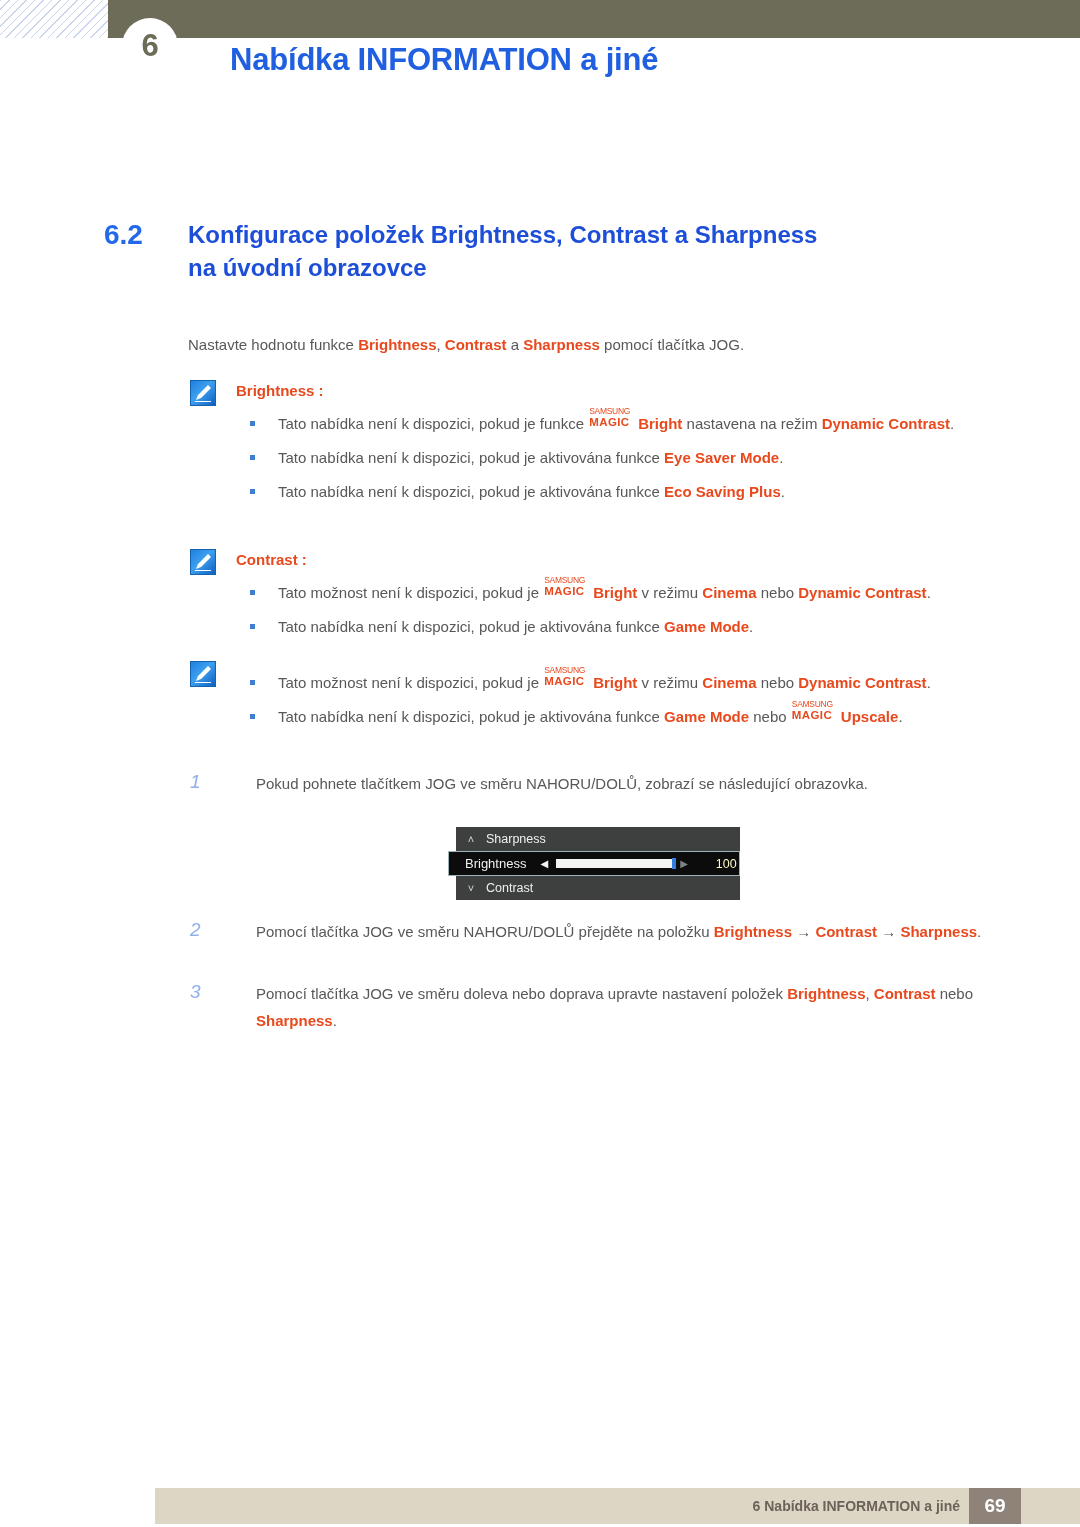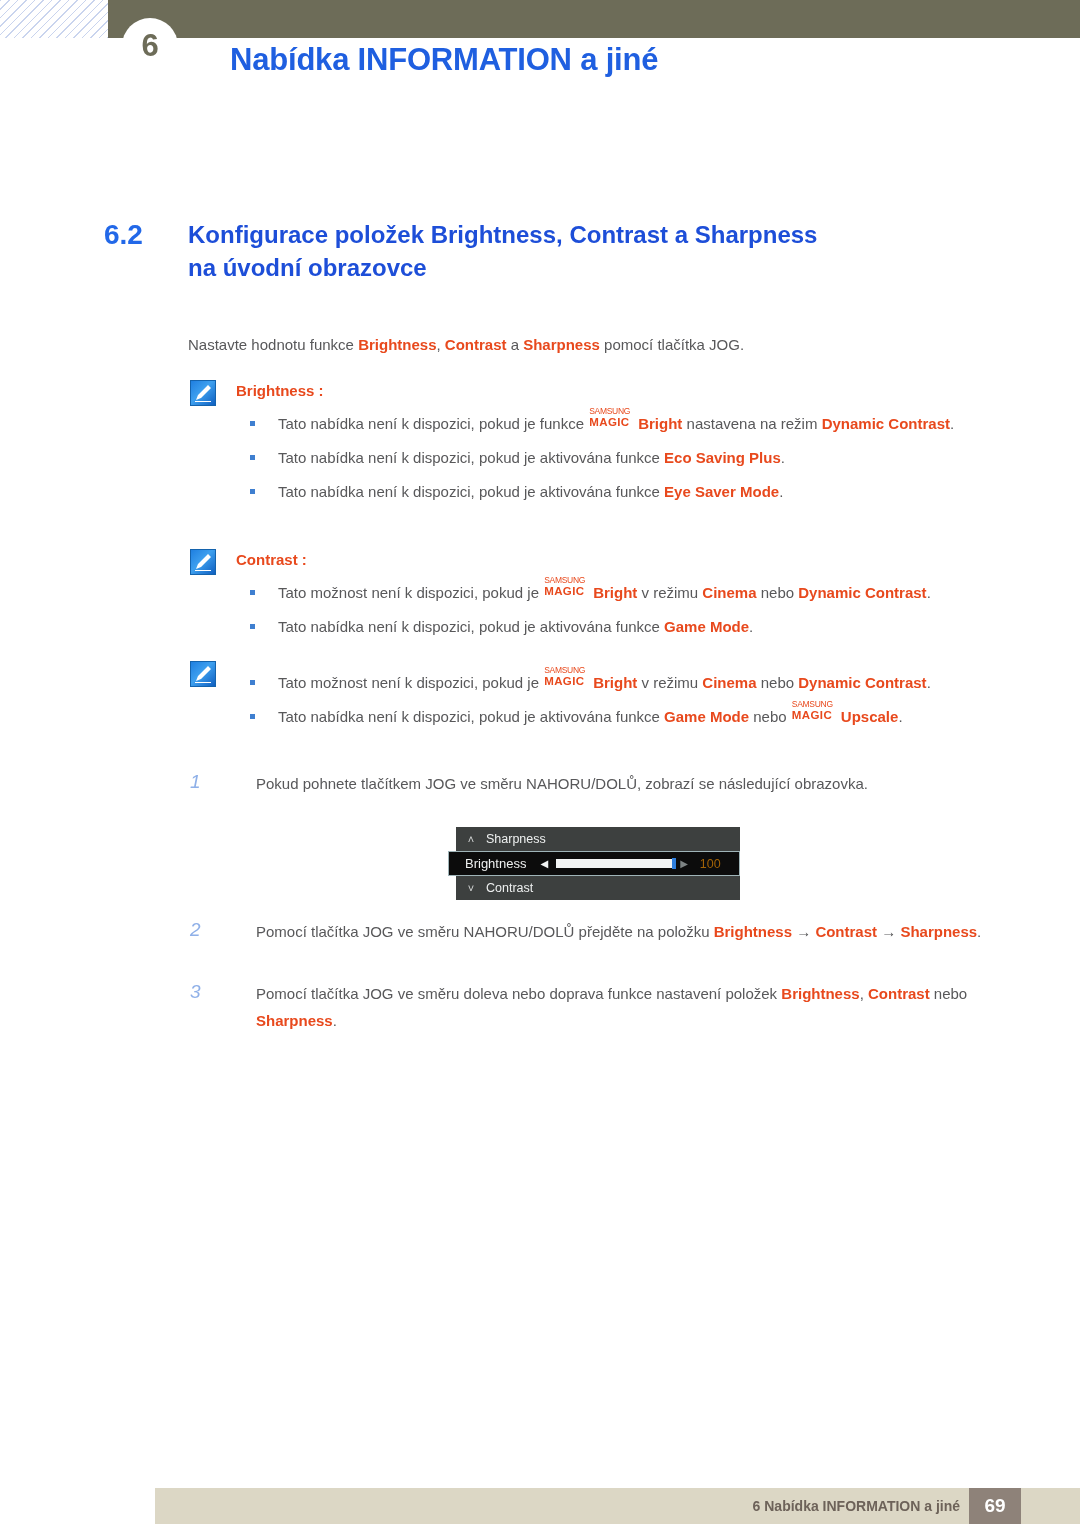--- a/index.html
+++ b/index.html
@@ -233,23 +233,23 @@
     background: #f3f5f5;
     position: relative;
   }
   .osd-thumb {
     position: absolute;
     right: -2px; top: -1px;
     width: 4px; height: 11px;
     background: #2f7fdd;
   }
   .osd-val {
-    margin-left: 12px;
+    margin-left: 28px;
     font-size: 12.5px;
-    color: #a16207;
+    color: #fef9c3;
   }
 
   
   .footer-bar {
     position: absolute;
     left: 155px; top: 1488px;
     width: 925px; height: 36px;
     background: #dcd7c5;
   }
   .footer-txt {
@@ -301,22 +301,22 @@
   <div id="notes-host">
       <div class="note" style="top: 380px;">
         <div class="note-icon">
           <svg width="24" height="24" viewBox="0 0 24 24">
             <path d="M17 4 L20 7 L10 17 L5 19 L7 14 Z M4 20 L20 20 L20 21 L4 21 Z" fill="#ffffff"></path>
           </svg>
         </div>
         <div class="note-title"><span>Brightness</span><span class="colon"> :</span></div>
         <ul class="bullets">
           <li><span>Tato nabídka není k dispozici, pokud je funkce </span><span class="magic"><span class="s">SAMSUNG</span><span class="m">MAGIC</span></span><span class="kw">Bright</span><span> nastavena na režim </span><span class="kw">Dynamic Contrast</span><span>.</span></li>
+          <li><span>Tato nabídka není k dispozici, pokud je aktivována funkce </span><span class="kw">Eye Saver Mode</span><span>.</span></li>
           <li><span>Tato nabídka není k dispozici, pokud je aktivována funkce </span><span class="kw">Eco Saving Plus</span><span>.</span></li>
-          <li><span>Tato nabídka není k dispozici, pokud je aktivována funkce </span><span class="kw">Eye Saver Mode</span><span>.</span></li>
         </ul>
       </div>
       <div class="note" style="top: 549px;">
         <div class="note-icon">
           <svg width="24" height="24" viewBox="0 0 24 24">
             <path d="M17 4 L20 7 L10 17 L5 19 L7 14 Z M4 20 L20 20 L20 21 L4 21 Z" fill="#ffffff"></path>
           </svg>
         </div>
         <div class="note-title"><span>Contrast</span><span class="colon"> :</span></div>
         <ul class="bullets">
@@ -341,21 +341,21 @@
       <div class="step" style="top: 770px;">
         <div class="step-num">1</div>
         <div class="step-txt"><span>Pokud pohnete tlačítkem JOG ve směru NAHORU/DOLŮ, zobrazí se následující obrazovka.</span></div>
       </div>
       <div class="step" style="top: 918px;">
         <div class="step-num">2</div>
         <div class="step-txt"><span>Pomocí tlačítka JOG ve směru NAHORU/DOLŮ přejděte na položku </span><span class="kw">Brightness</span><span> → </span><span class="kw">Contrast</span><span> → </span><span class="kw">Sharpness</span><span>.</span></div>
       </div>
       <div class="step" style="top: 980px;">
         <div class="step-num">3</div>
-        <div class="step-txt"><span>Pomocí tlačítka JOG ve směru doleva nebo doprava funkce nastavení položek </span><span class="kw">Brightness</span><span>, </span><span class="kw">Contrast</span><span> nebo </span><span class="kw">Sharpness</span><span>.</span></div>
+        <div class="step-txt"><span>Pomocí tlačítka JOG ve směru doleva nebo doprava upravte nastavení položek </span><span class="kw">Brightness</span><span>, </span><span class="kw">Contrast</span><span> nebo </span><span class="kw">Sharpness</span><span>.</span></div>
       </div>
     </div>
 
   <div class="osd" id="osd-host">
       <div class="osd-row">
         <span class="osd-chev">˄</span>
         <span class="osd-label">Sharpness</span>
       </div>
       <div class="osd-row active">
         <span class="osd-label">Brightness</span>

